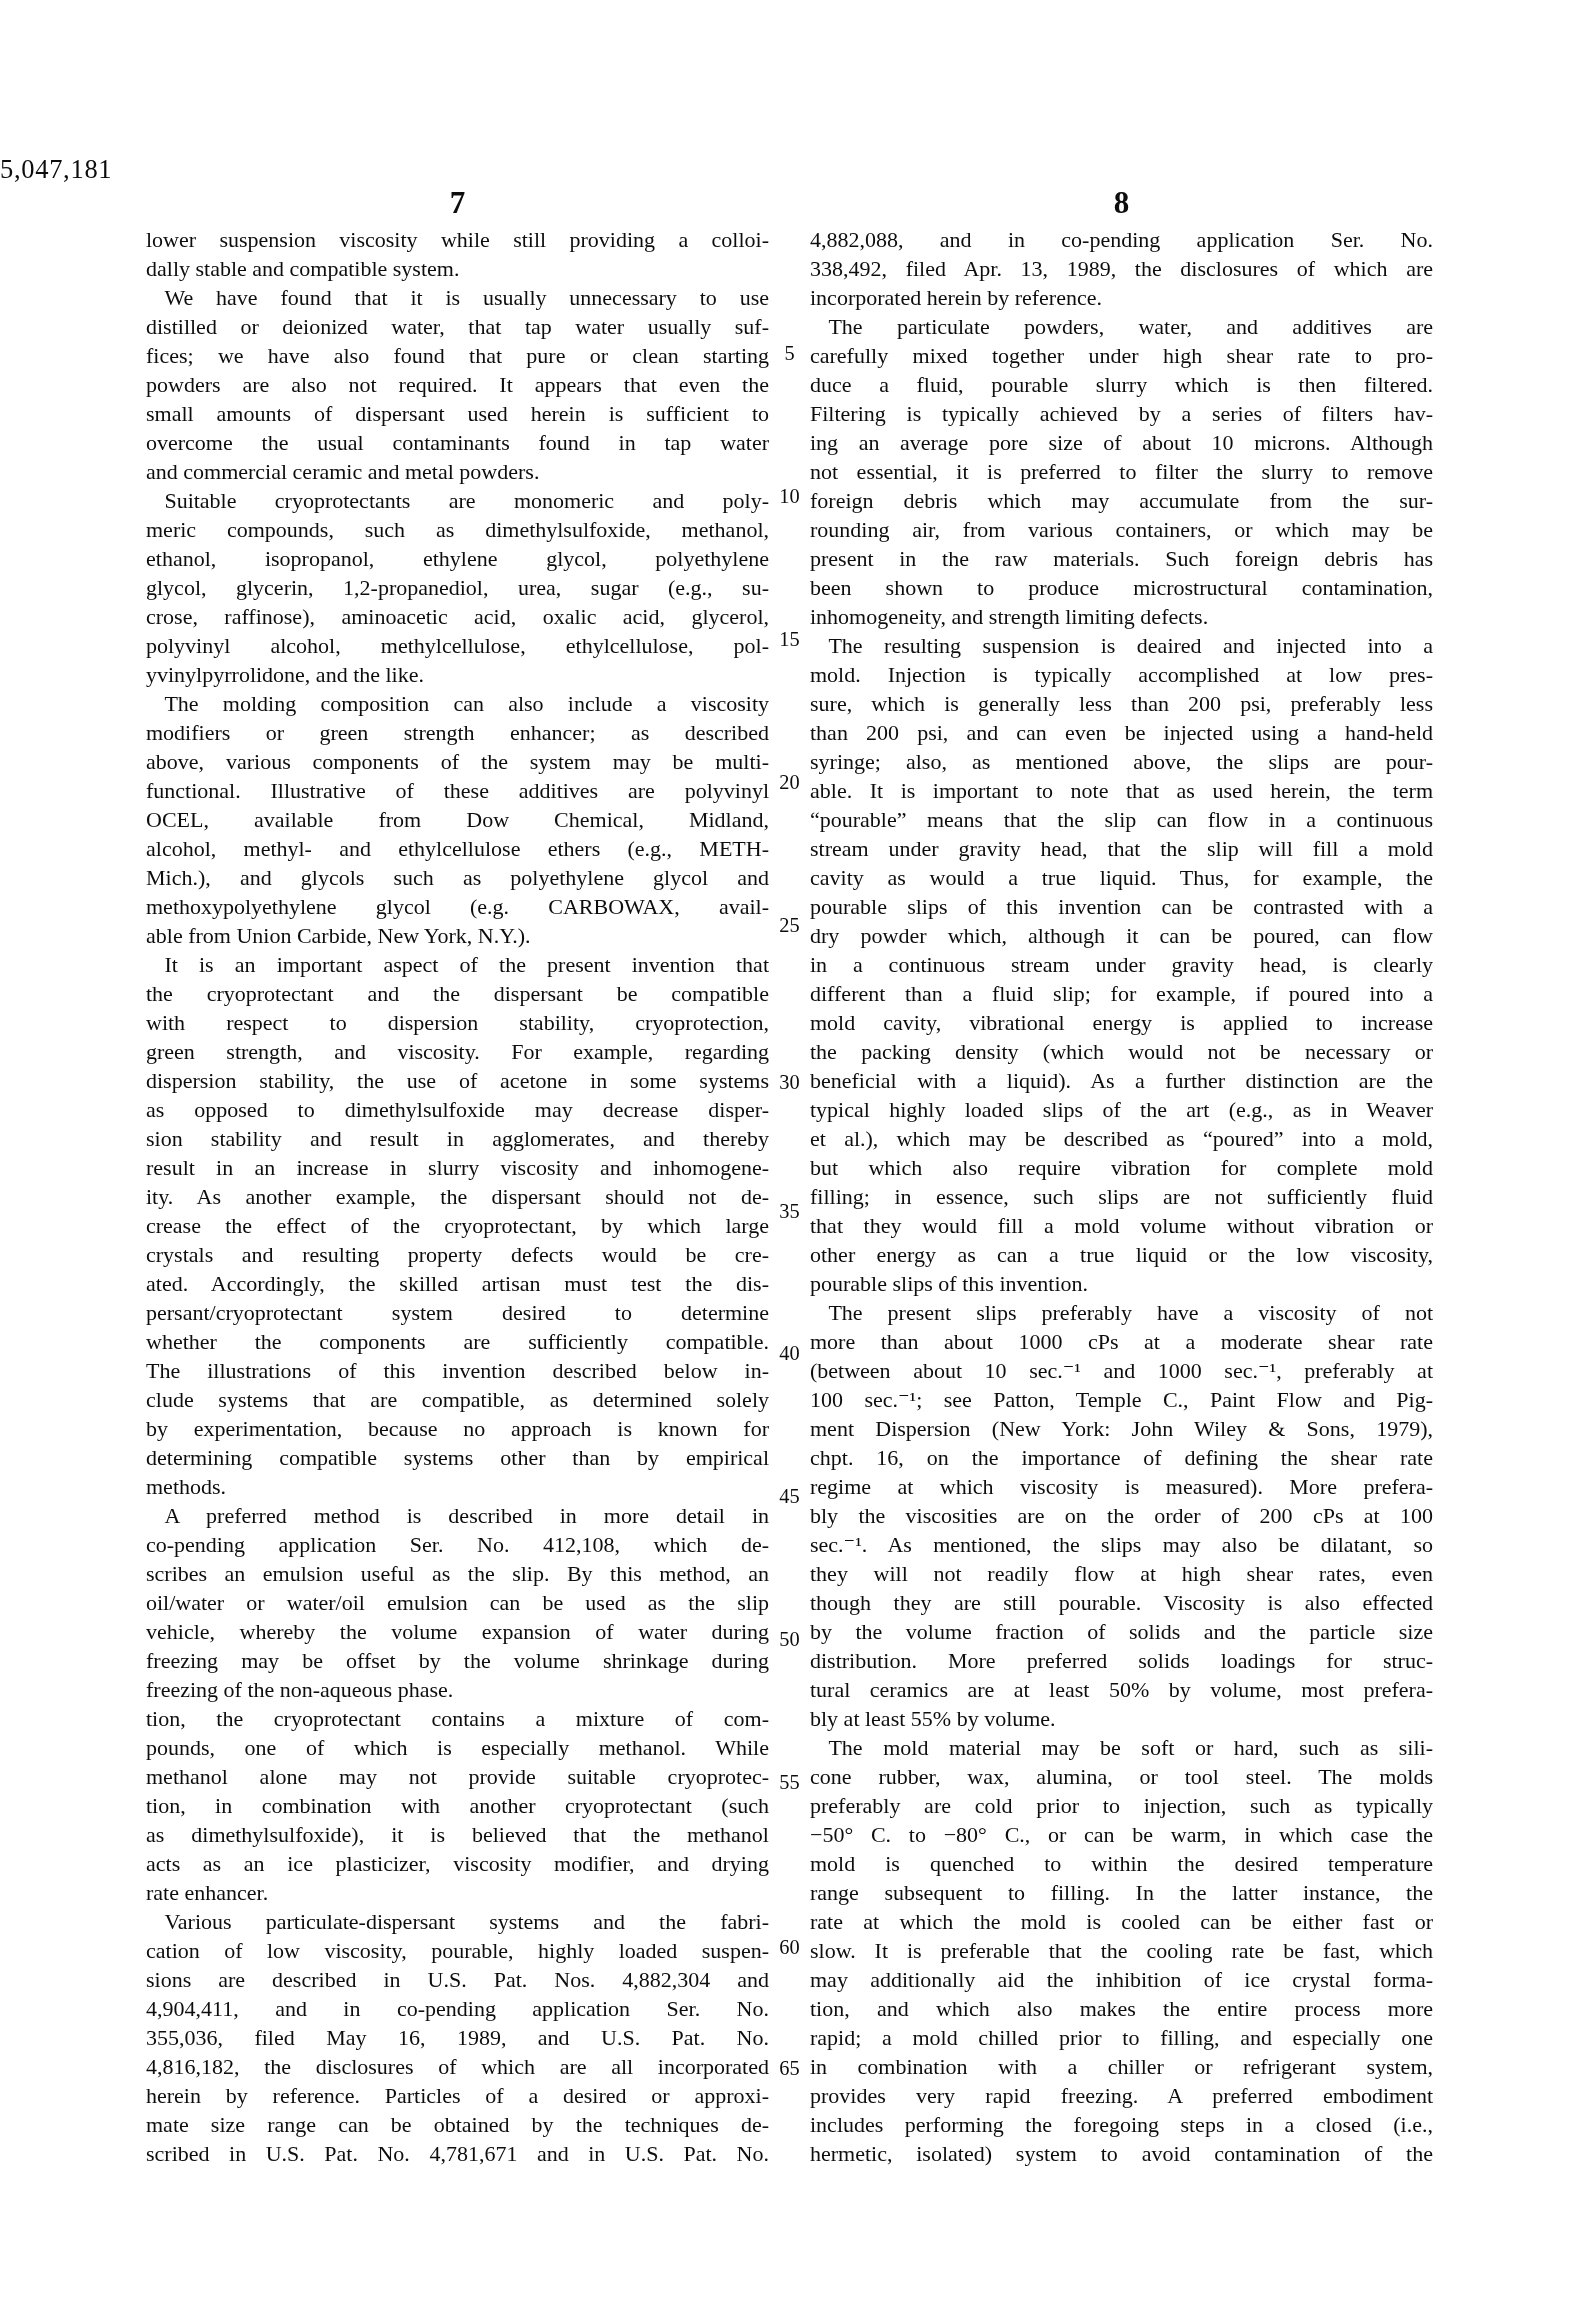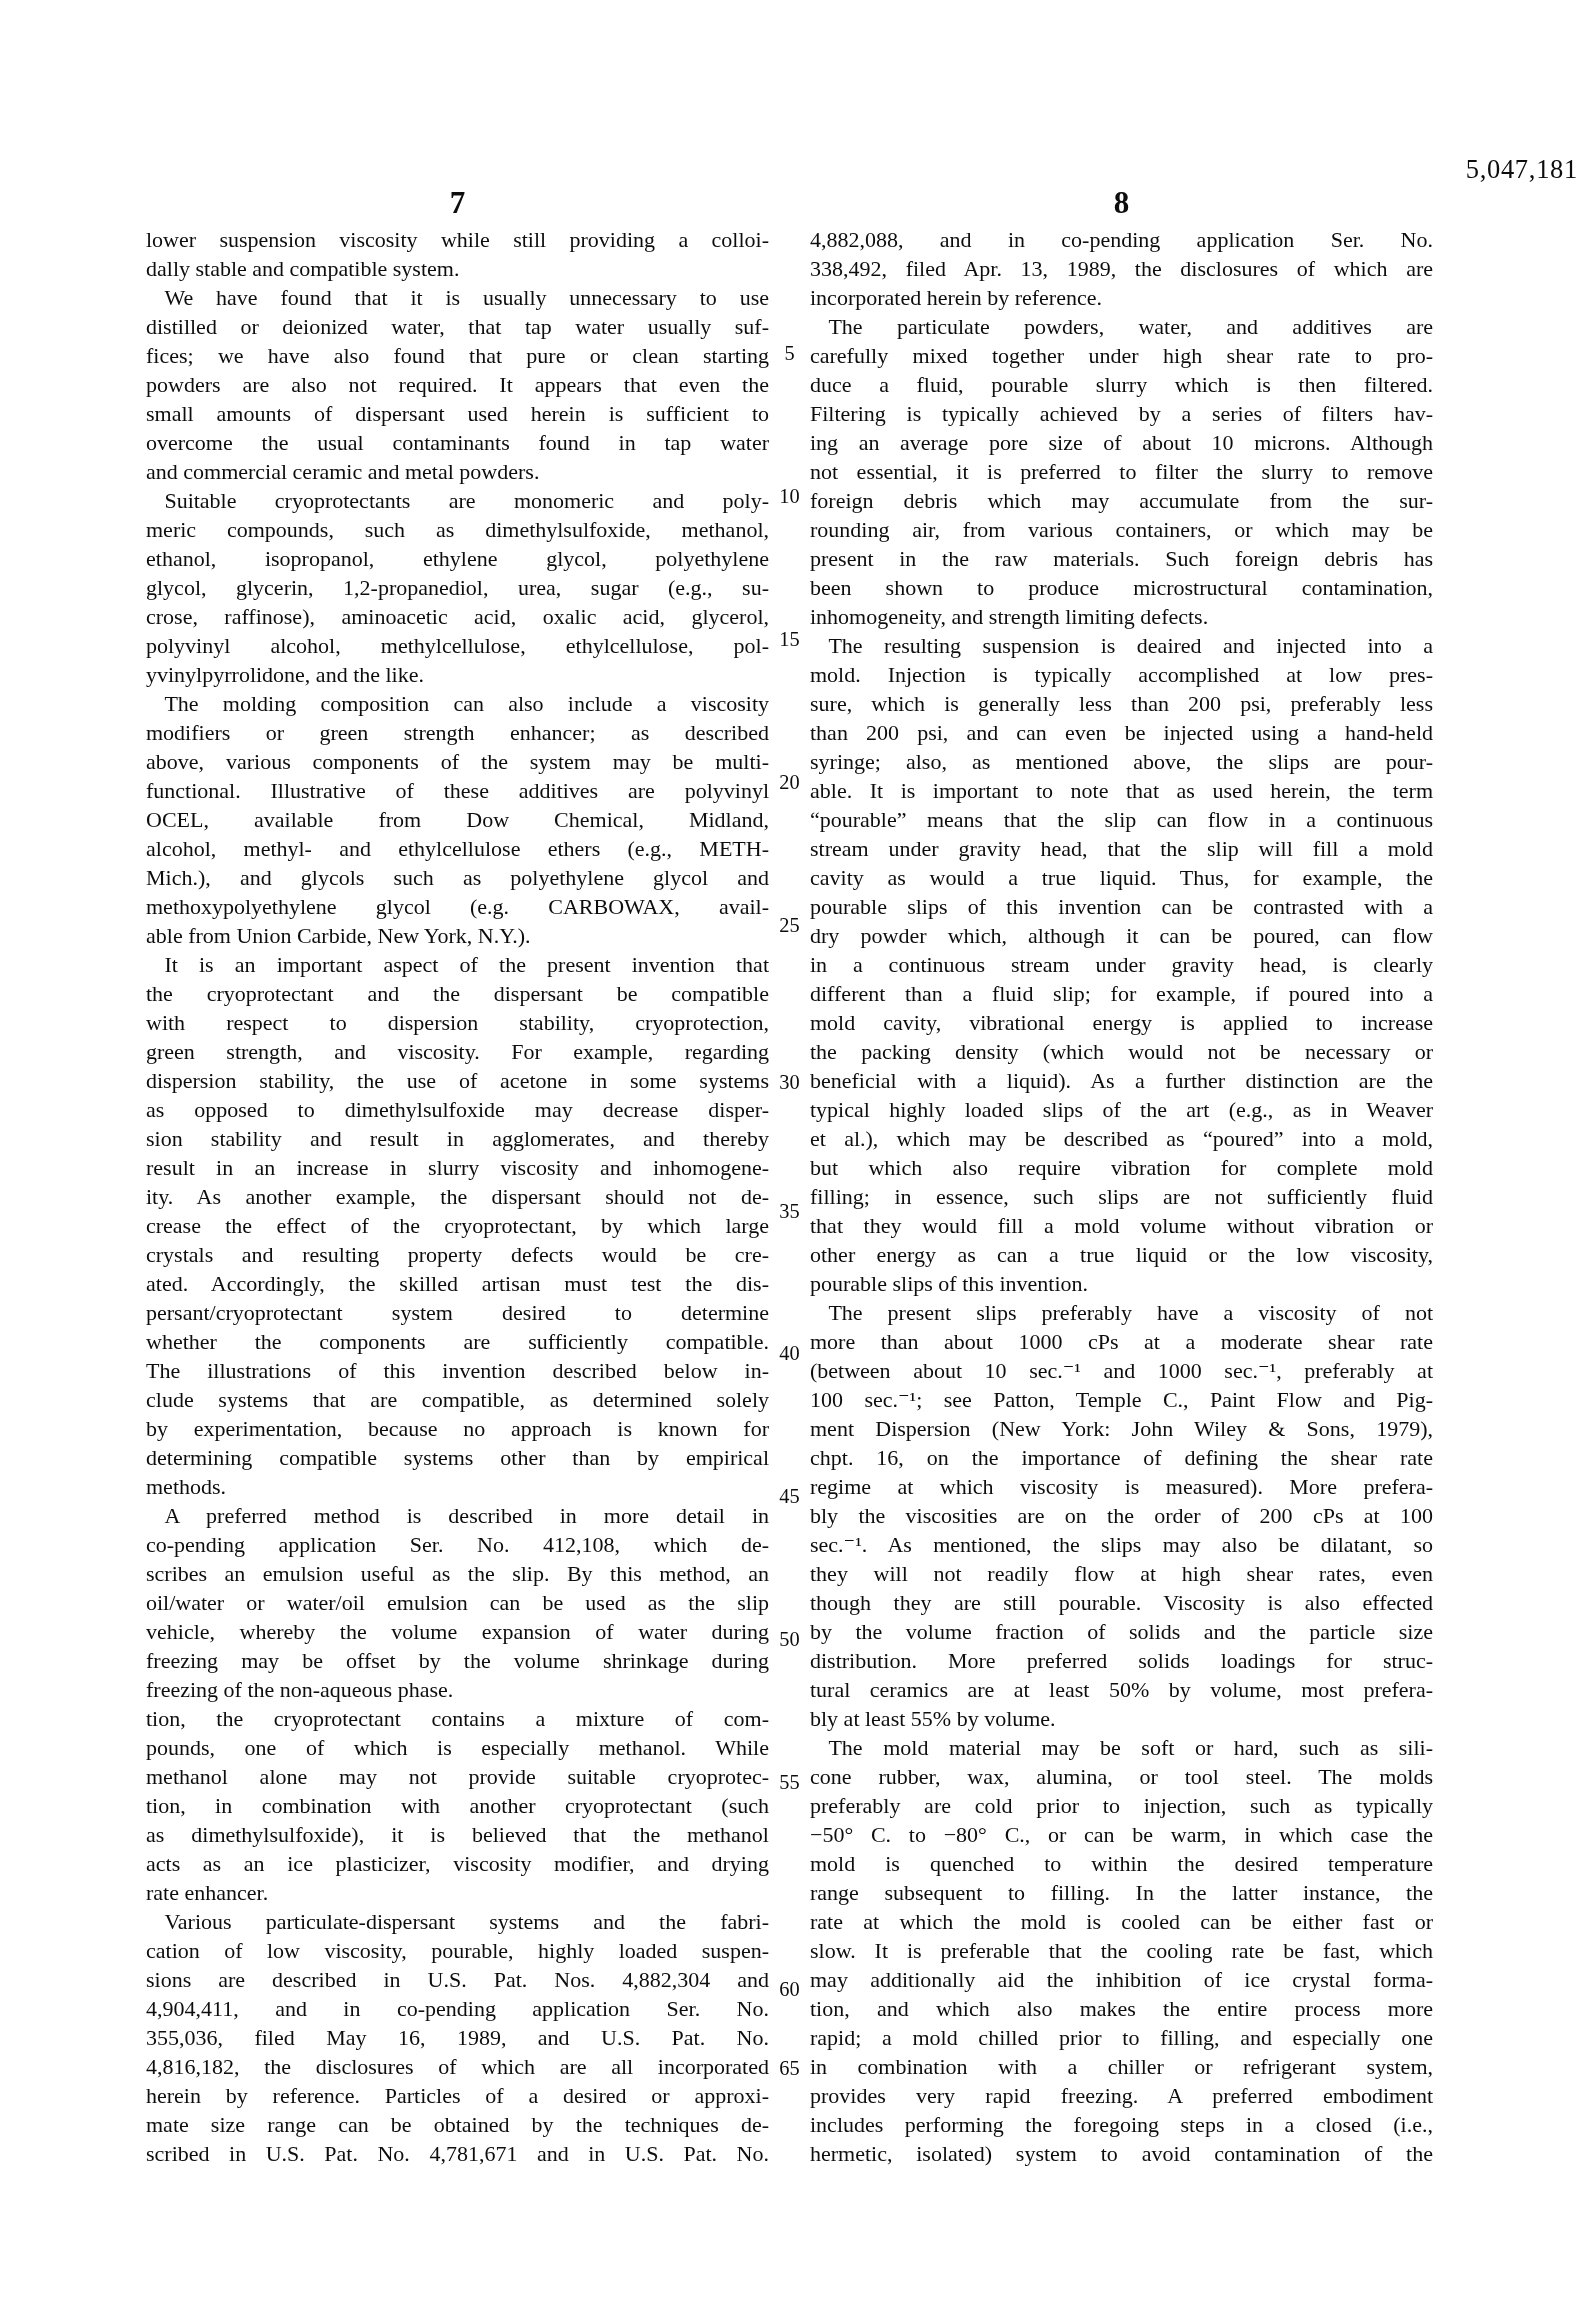--- a/index.html
+++ b/index.html
@@ -9,21 +9,21 @@
   .page {
     position: relative;
     width: 1578px; height: 2319px;
     background: #ffffff;
     color: #0d0d0d;
     font-family: "Liberation Serif", "DejaVu Serif", serif;
   }
   .patent-number {
     position: absolute;
     top: 154px; left: 0; width: 100%;
-    text-align: right;
+    text-align: left;
     font-size: 26.5px;
     letter-spacing: 0.7px;
   }
   .colnum {
     position: absolute;
     top: 185px;
     font-size: 31px;
     font-weight: bold;
     text-align: center;
   }
@@ -147,21 +147,21 @@
         <span class="gnum" style="top: 257px;">10</span>
         <span class="gnum" style="top: 400px;">15</span>
         <span class="gnum" style="top: 543px;">20</span>
         <span class="gnum" style="top: 686px;">25</span>
         <span class="gnum" style="top: 843px;">30</span>
         <span class="gnum" style="top: 972px;">35</span>
         <span class="gnum" style="top: 1114px;">40</span>
         <span class="gnum" style="top: 1257px;">45</span>
         <span class="gnum" style="top: 1400px;">50</span>
         <span class="gnum" style="top: 1543px;">55</span>
-        <span class="gnum" style="top: 1750px;">60</span>
+        <span class="gnum" style="top: 1708px;">60</span>
         <span class="gnum" style="top: 1829px;">65</span>
       </div>
 
     <div class="column">
 
     <div class="line">4,882,088, and in co-pending application Ser. No.</div>
         <div class="line">338,492, filed Apr. 13, 1989, the disclosures of which are</div>
         <div class="line end">incorporated herein by reference.</div>
         <div class="line indent">The particulate powders, water, and additives are</div>
         <div class="line">carefully mixed together under high shear rate to pro-</div>

